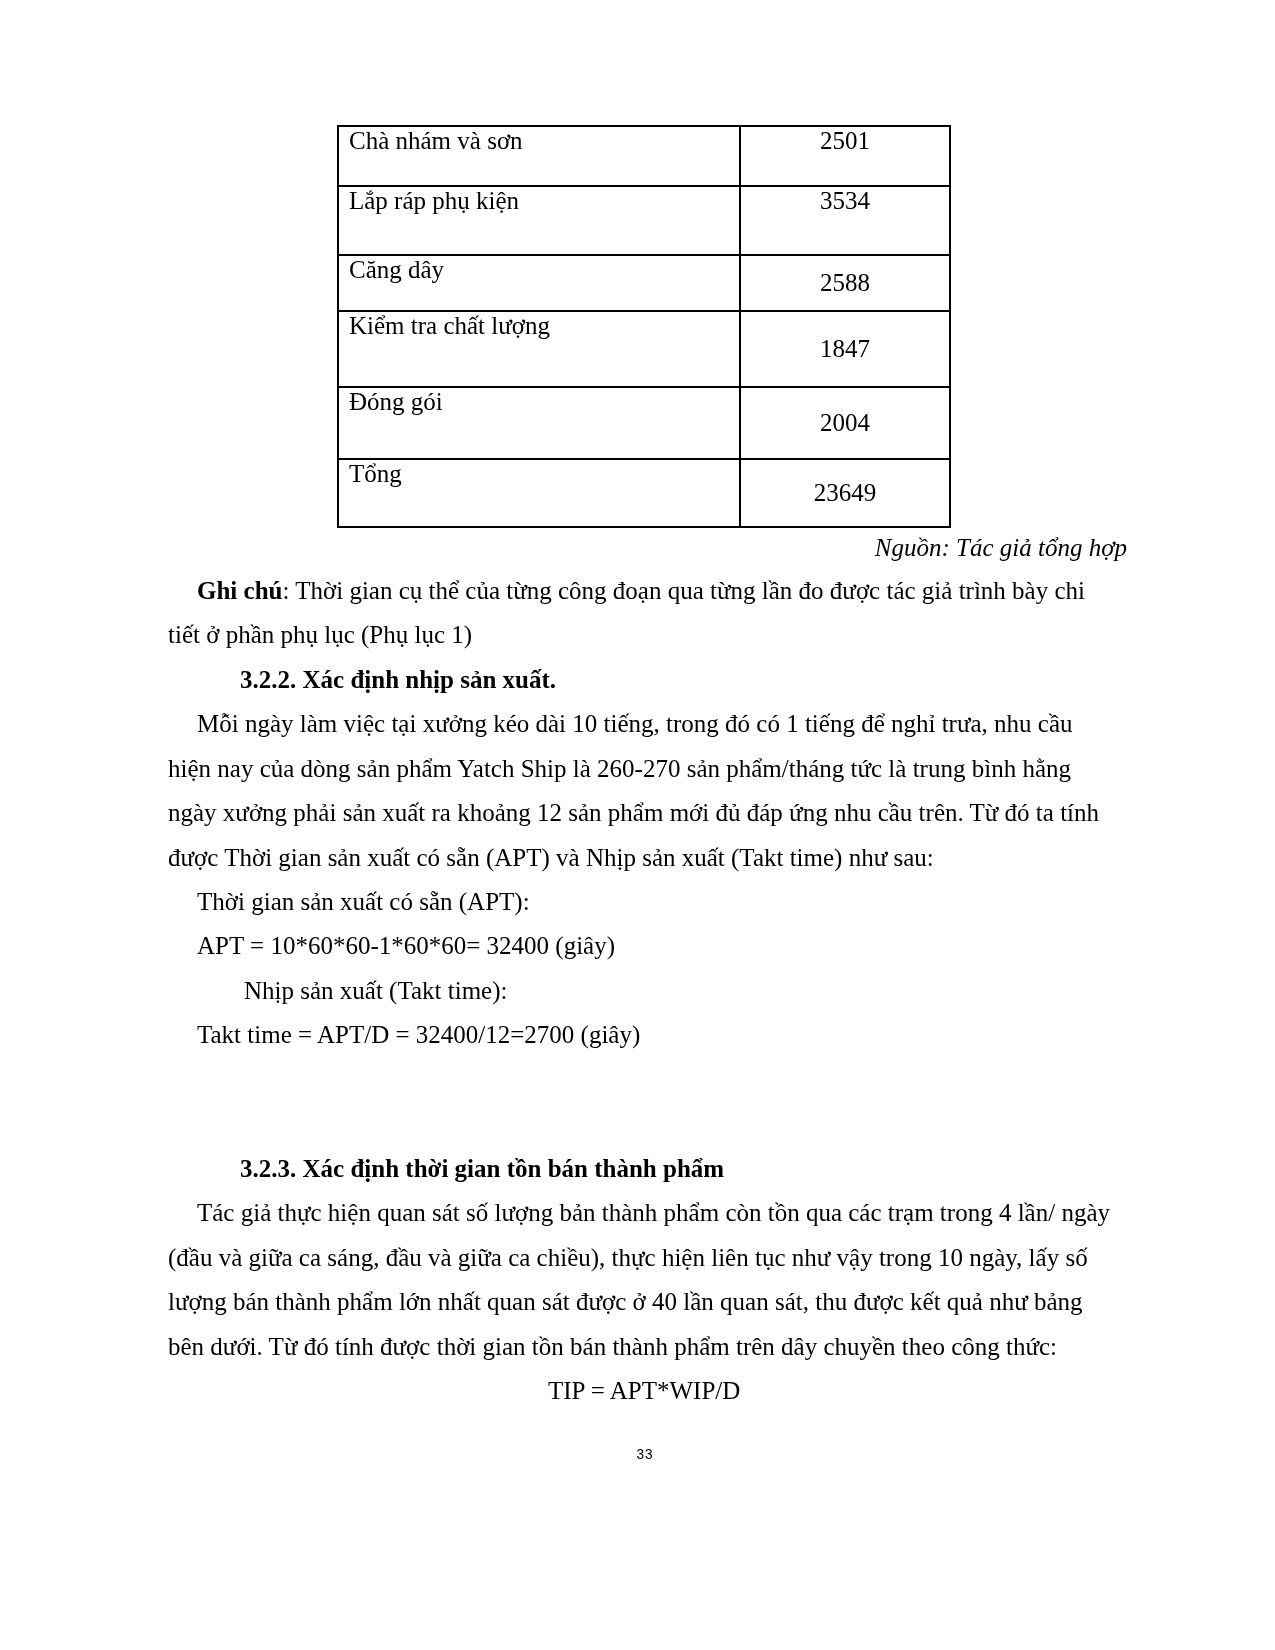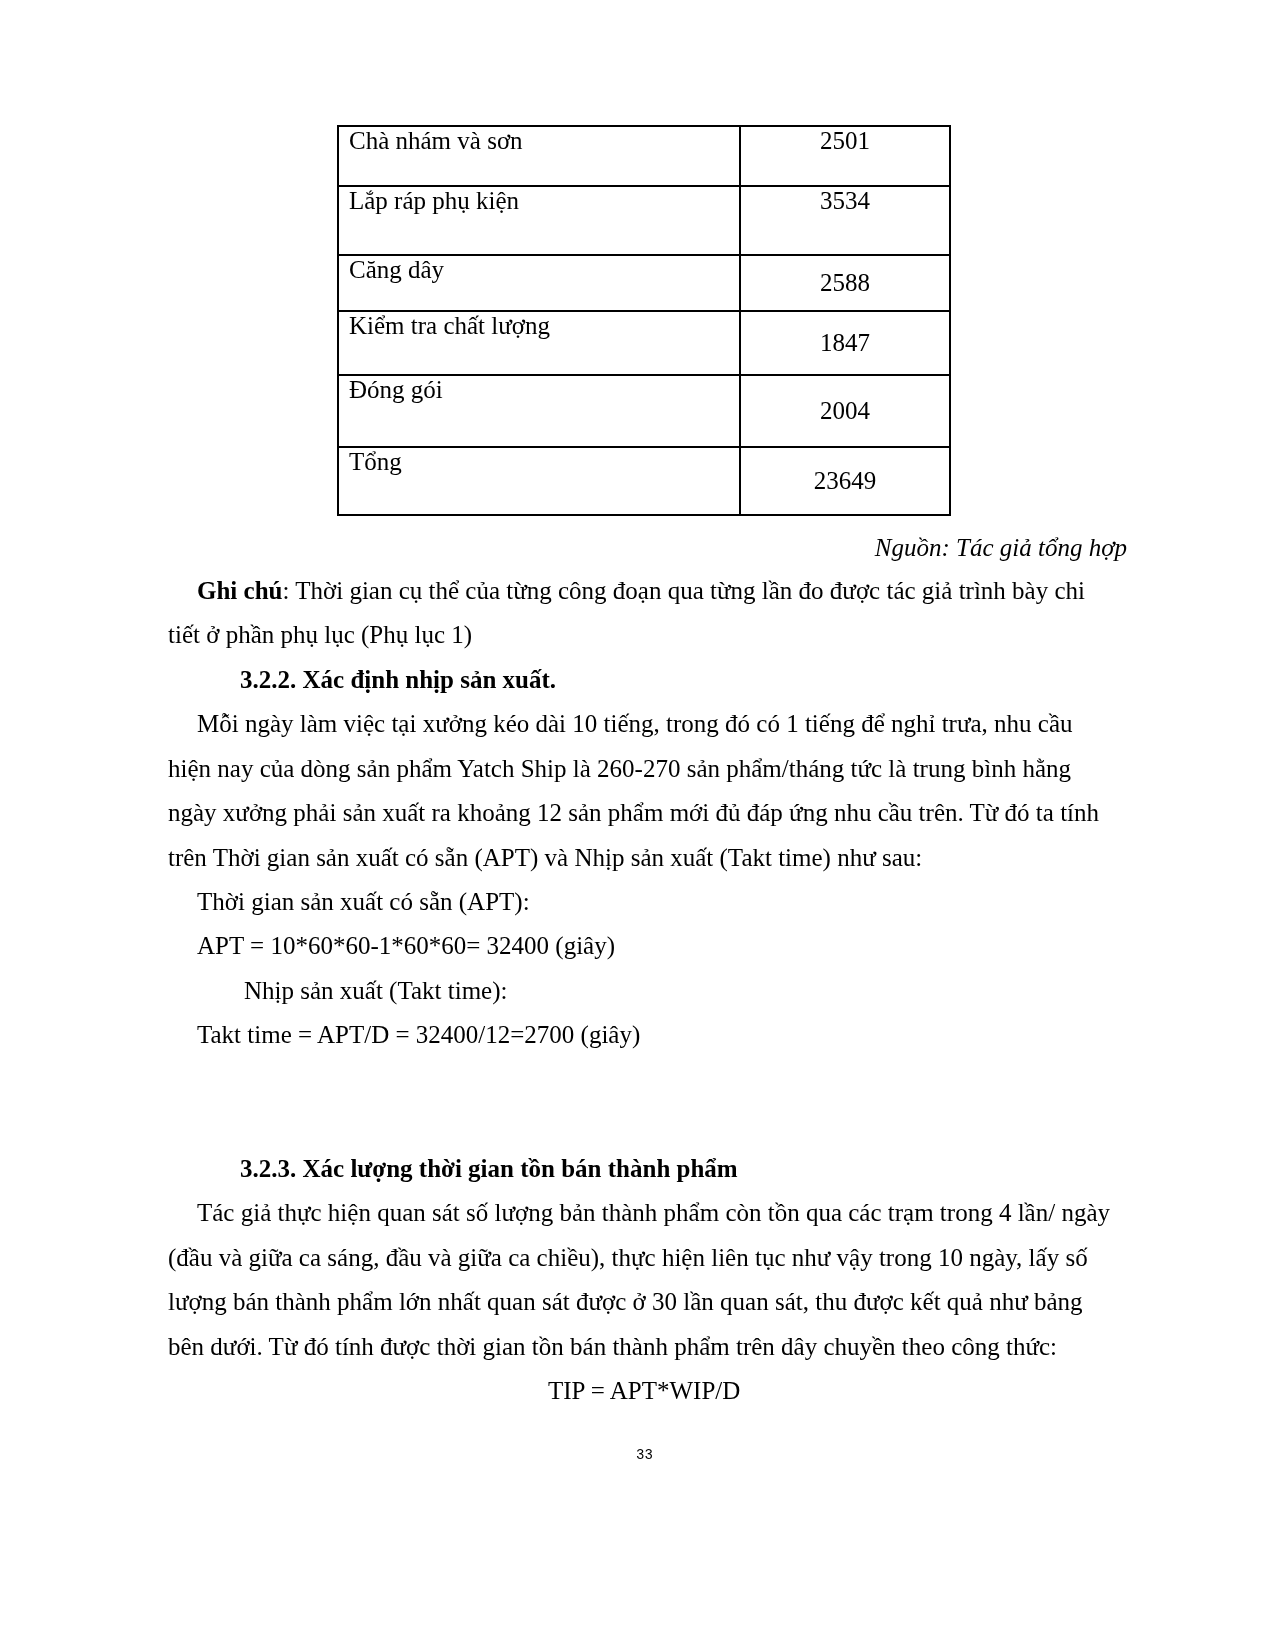--- a/index.html
+++ b/index.html
@@ -24,21 +24,21 @@
     <td class="val">2501</td>
   </tr>
   <tr style="height:69px">
     <td class="label">Lắp ráp phụ kiện</td>
     <td class="val">3534</td>
   </tr>
   <tr style="height:56px">
     <td class="label">Căng dây</td>
     <td class="val" style="vertical-align:middle;">2588</td>
   </tr>
-  <tr style="height:64px">
+  <tr style="height:76px">
     <td class="label">Kiểm tra chất lượng</td>
     <td class="val" style="vertical-align:middle">1847</td>
   </tr>
   <tr style="height:72px">
     <td class="label">Đóng gói</td>
     <td class="val" style="vertical-align:middle">2004</td>
   </tr>
   <tr style="height:68px">
     <td class="label">Tổng</td>
     <td class="val" style="vertical-align:middle">23649</td>
@@ -49,29 +49,29 @@
 <div class="abs italic" style="right:148px; top:534px;">Nguồn: Tác giả tổng hợp</div>
 
 <div class="abs" style="left:197px; top:577px;"><span class="bold">Ghi chú</span><span>: Thời gian cụ thể của từng công đoạn qua từng lần đo được tác giả trình bày chi</span></div>
 <div class="abs" style="left:168px; top:621px;">tiết ở phần phụ lục (Phụ lục 1)</div>
 
 <div class="abs bold" style="left:240px; top:666px;">3.2.2.  Xác định nhịp sản xuất.</div>
 
 <div class="abs" style="left:197px; top:710px;">Mỗi ngày làm việc tại xưởng kéo dài 10 tiếng, trong đó có 1 tiếng để nghỉ trưa, nhu cầu</div>
 <div class="abs" style="left:168px; top:755px;">hiện nay của dòng sản phẩm Yatch Ship là 260-270 sản phẩm/tháng tức là trung bình hằng</div>
 <div class="abs" style="left:168px; top:799px;">ngày xưởng phải sản xuất ra khoảng 12 sản phẩm mới đủ đáp ứng nhu cầu trên. Từ đó ta tính</div>
-<div class="abs" style="left:168px; top:844px;">trên Thời gian sản xuất có sẵn (APT) và Nhịp sản xuất (Takt time) như sau:</div>
+<div class="abs" style="left:168px; top:844px;">được Thời gian sản xuất có sẵn (APT) và Nhịp sản xuất (Takt time) như sau:</div>
 
 <div class="abs" style="left:197px; top:888px;">Thời gian sản xuất có sẵn (APT):</div>
 <div class="abs" style="left:197px; top:932px;">APT = 10*60*60-1*60*60= 32400 (giây)</div>
 <div class="abs" style="left:197px; top:977px;margin-left:47px;">Nhịp sản xuất (Takt time):</div>
 <div class="abs" style="left:197px; top:1021px;">Takt time = APT/D = 32400/12=2700 (giây)</div>
 
-<div class="abs bold" style="left:240px; top:1155px;">3.2.3.  Xác lượng thời gian tồn bán thành phẩm</div>
+<div class="abs bold" style="left:240px; top:1155px;">3.2.3.  Xác định thời gian tồn bán thành phẩm</div>
 
 <div class="abs" style="left:197px; top:1199px;">Tác giả thực hiện quan sát số lượng bản thành phẩm còn tồn qua các trạm trong 4 lần/ ngày</div>
 <div class="abs" style="left:168px; top:1244px;">(đầu và giữa ca sáng, đầu và giữa ca chiều), thực hiện liên tục như vậy trong 10 ngày, lấy số</div>
-<div class="abs" style="left:168px; top:1288px;">lượng bán thành phẩm lớn nhất quan sát được ở 30 lần quan sát, thu được kết quả như bảng</div>
+<div class="abs" style="left:168px; top:1288px;">lượng bán thành phẩm lớn nhất quan sát được ở 40 lần quan sát, thu được kết quả như bảng</div>
 <div class="abs" style="left:168px; top:1333px;">bên dưới. Từ đó tính được thời gian tồn bán thành phẩm trên dây chuyền theo công thức:</div>
 
 <div class="abs" style="left:548px; top:1377px;">TIP = APT*WIP/D</div>
 
 <div class="abs pagenum" style="left:636px; top:1447px;">33</div>
 
 </body></html>

